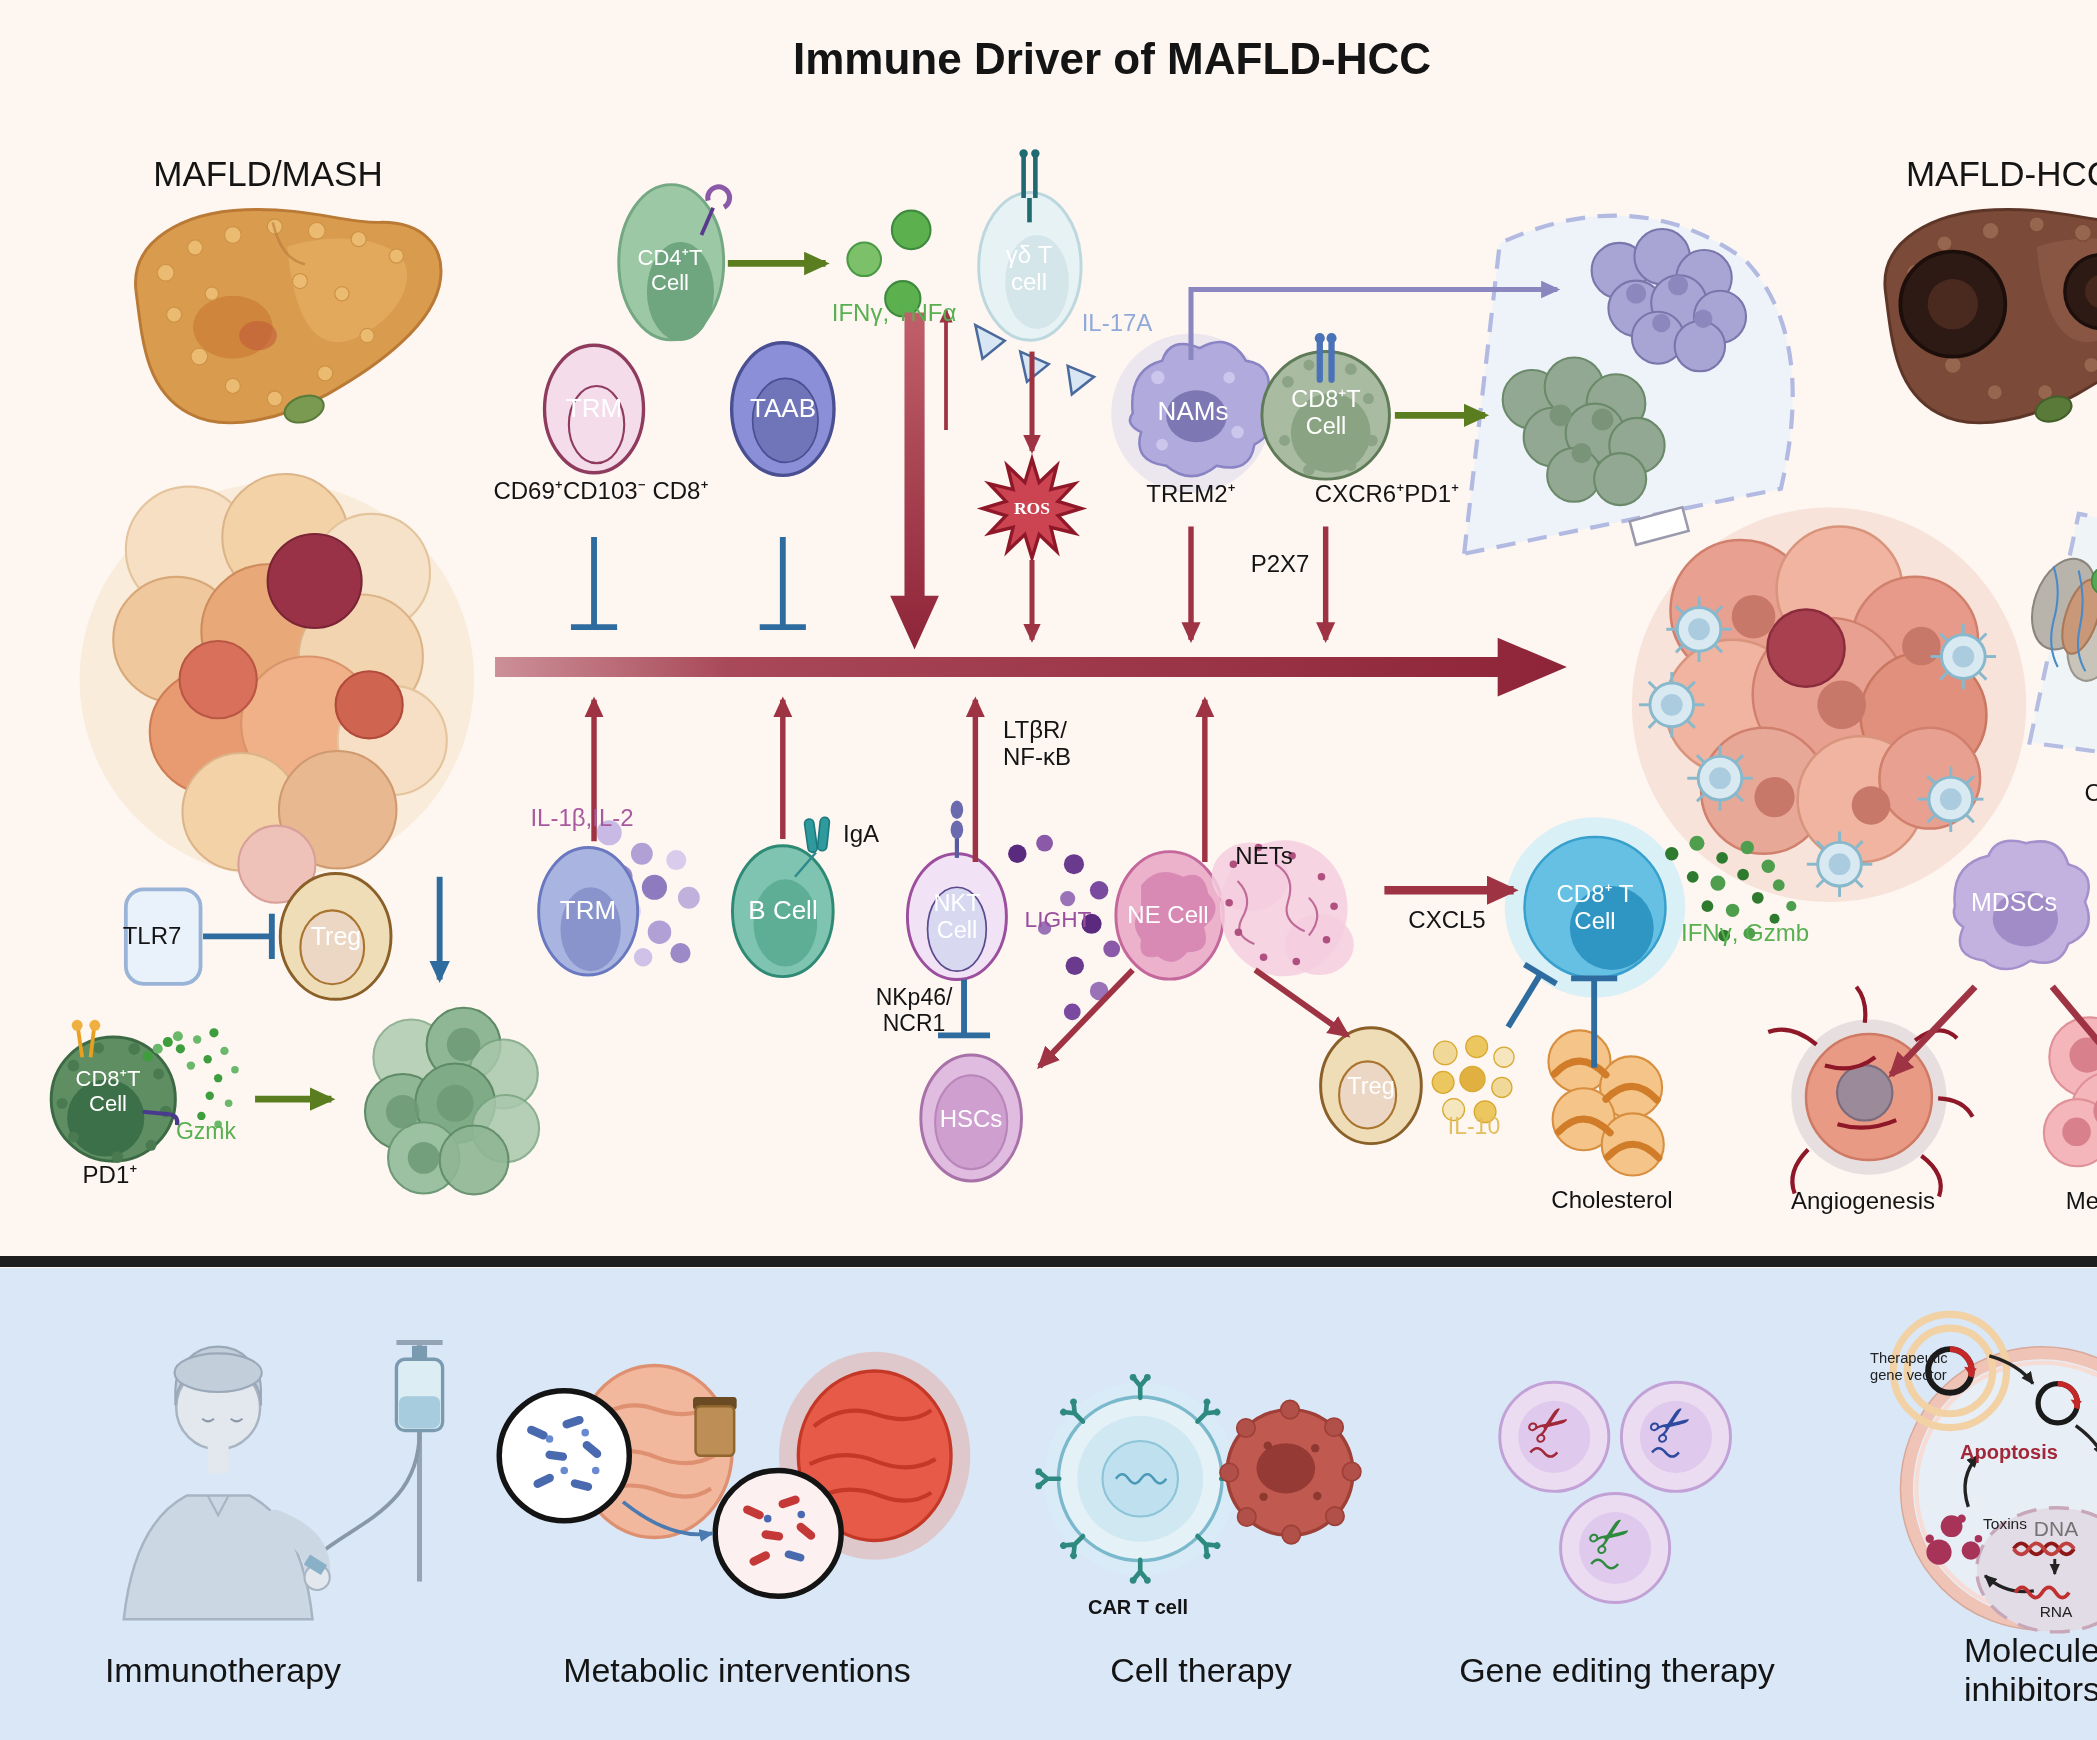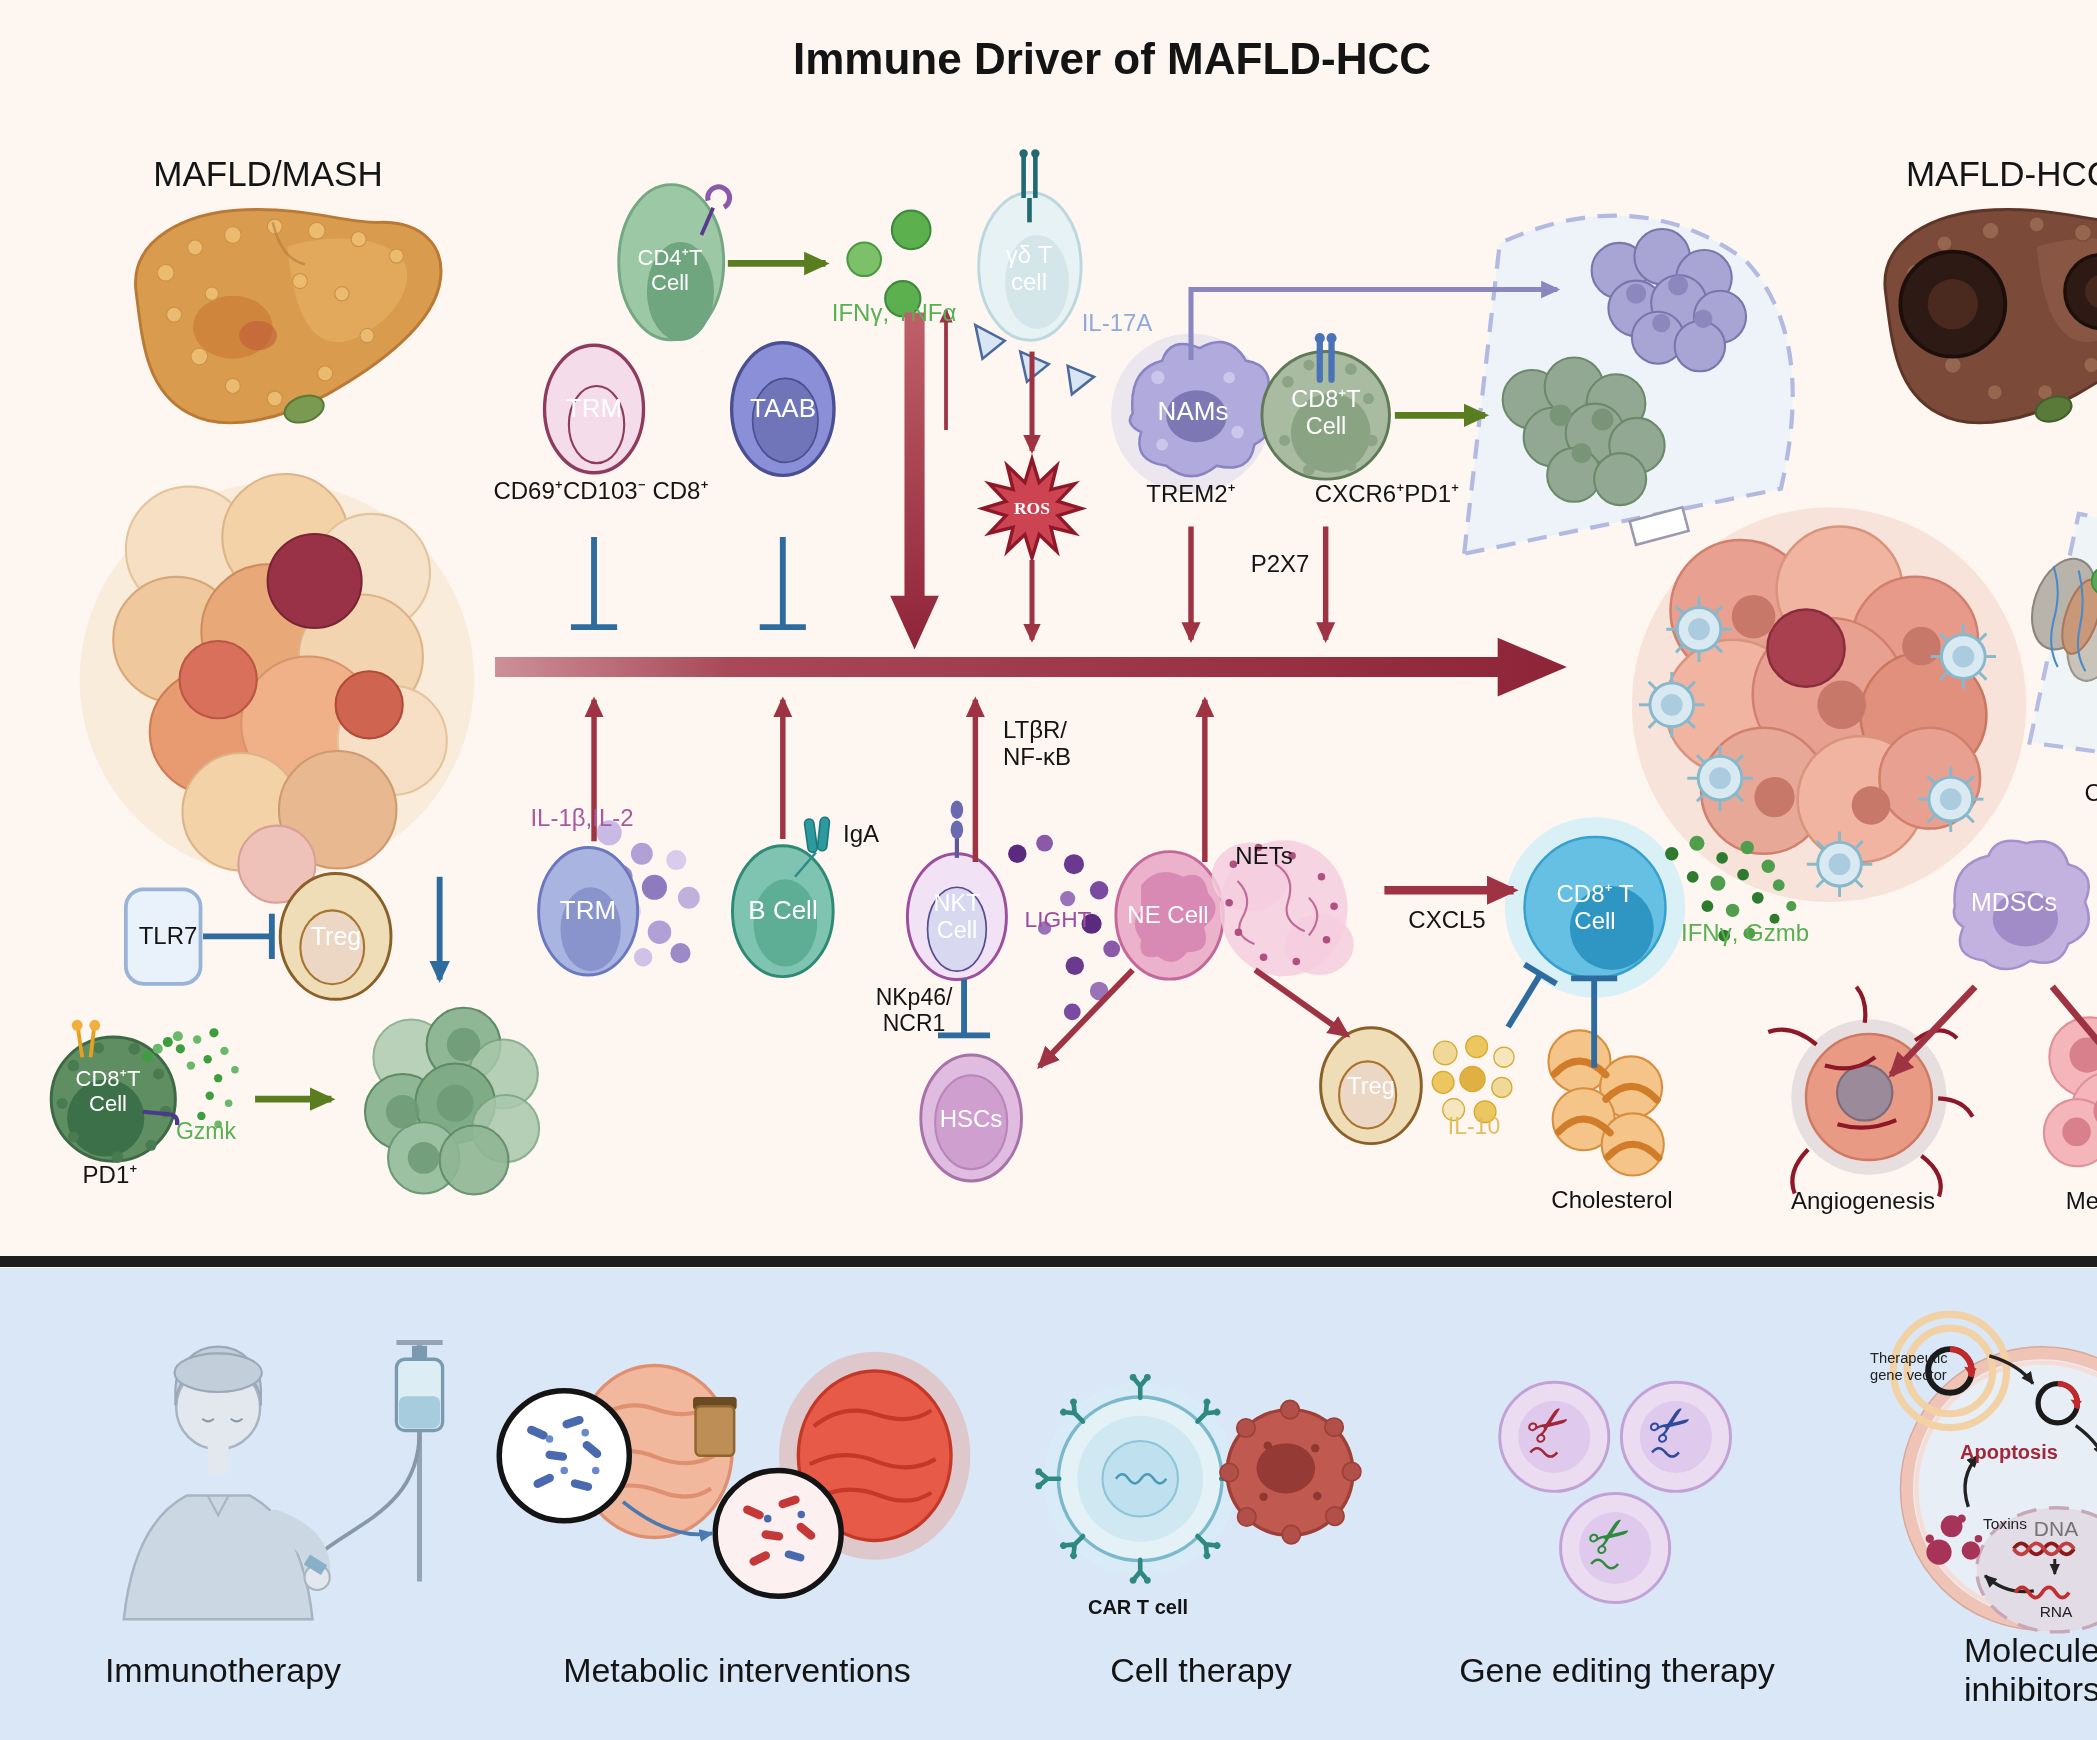--- a/index.html
+++ b/index.html
@@ -768,21 +768,21 @@
   <div class="lbl w" style="left:957px;top:917px;font-size:23.5px;">NKT
 Cell</div>
   <div class="lbl" style="left:1058px;top:920px;font-size:22.7px;color:#9A4F9E;">LIGHT</div>
   <div class="lbl w" style="left:1168px;top:915px;font-size:24px;">NE Cell</div>
   <div class="lbl" style="left:1264px;top:856px;font-size:24px;">NETs</div>
   <div class="lbl" style="left:1447px;top:920px;font-size:24px;">CXCL5</div>
   <div class="lbl w" style="left:1595px;top:907px;font-size:24px;">CD8⁺ T
 Cell</div>
   <div class="lbl" style="left:1745px;top:933px;font-size:24px;color:#58B050;">IFNγ, Gzmb</div>
   <div class="lbl w" style="left:2014px;top:902px;font-size:25px;">MDSCs</div>
-  <div class="lbl" style="left:168px;top:936px;font-size:24px;">TLR7</div>
+  <div class="lbl" style="left:152px;top:936px;font-size:24px;">TLR7</div>
   <div class="lbl w" style="left:336px;top:936px;font-size:25px;">Treg</div>
   <div class="lbl w" style="left:108px;top:1091px;font-size:22px;">CD8⁺T
 Cell</div>
   <div class="lbl" style="left:206px;top:1131px;font-size:23px;color:#58B050;">Gzmk</div>
   <div class="lbl" style="left:110px;top:1175px;font-size:24px;">PD1⁺</div>
   <div class="lbl" style="left:914px;top:1010px;font-size:23px;">NKp46/
 NCR1</div>
   <div class="lbl w" style="left:971px;top:1119px;font-size:24px;">HSCs</div>
   <div class="lbl w" style="left:1371px;top:1086px;font-size:23.5px;">Treg</div>
   <div class="lbl" style="left:1474px;top:1126px;font-size:23px;color:#E3BE5C;">IL-10</div>

